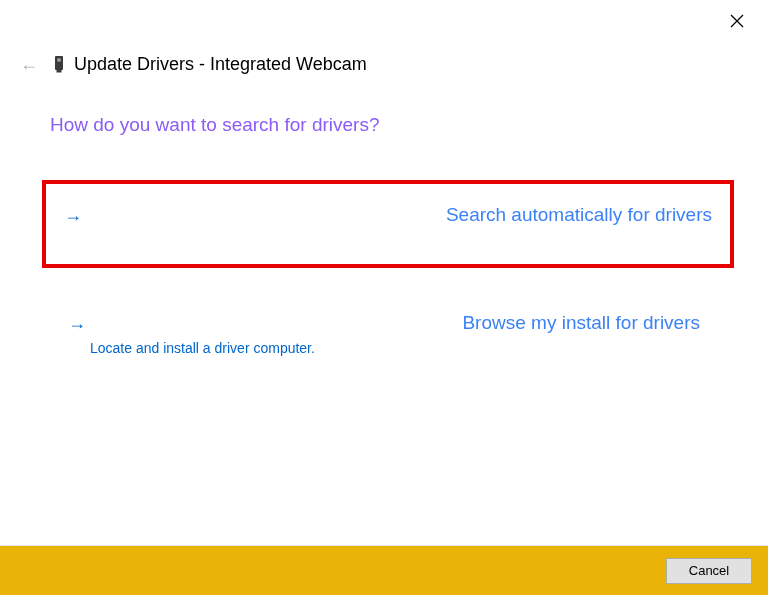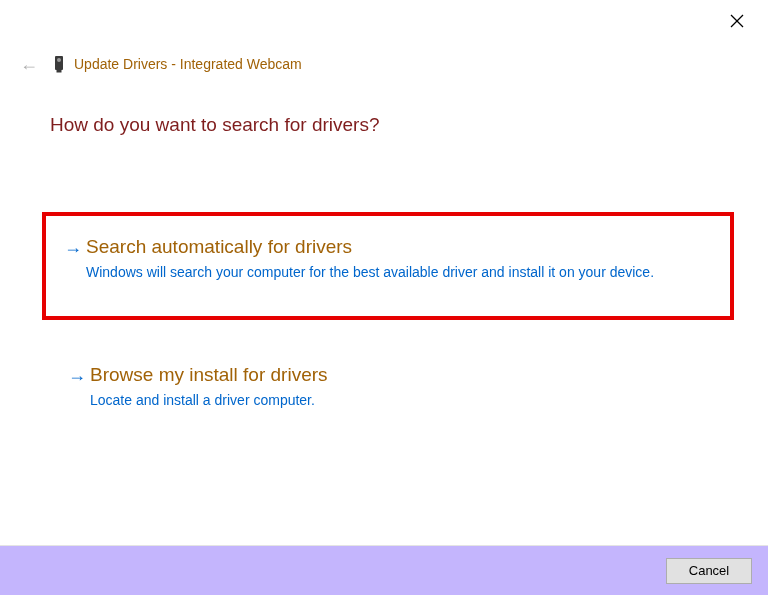--- a/index.html
+++ b/index.html
@@ -55,31 +55,31 @@
       margin-left: 14px;
       margin-right: 10px;
       display: inline-block;
     }
     .device-icon svg {
       width: 10px;
       height: 18px;
       display: block;
     }
     .breadcrumb {
-      font-size: 14px;
-      color: #a16207;
+      font-size: 18px;
+      color: #000000;
     }
     .content {
       padding: 38px 50px 0 50px;
     }
     .heading {
       font-size: 19px;
-      color: #7f1d1d;
+      color: #8b5cf6;
       font-weight: 400;
-      margin-bottom: 76px;
+      margin-bottom: 44px;
     }
     .option-list {
     }
     .option {
       display: flex;
       padding: 14px 18px 18px 18px;
       margin-bottom: 28px;
       cursor: pointer;
     }
     .option.highlighted {
@@ -94,37 +94,38 @@
       font-size: 18px;
       width: 22px;
       flex-shrink: 0;
       line-height: 26px;
     }
     .option-text {
       flex: 1;
     }
     .option-title {
       font-size: 19px;
-      color: #a16207;
+      color: #3b82f6;
       font-weight: 400;
       line-height: 26px;
       margin-bottom: 2px;
+      text-align: right;
     }
     .option-desc {
       font-size: 14px;
       color: #0066cc;
       line-height: 20px;
     }
     .footer {
       position: absolute;
       bottom: 0;
       left: 0;
       right: 0;
       height: 50px;
-      background: #c4b5fd;
+      background: #eab308;
       border-top: 1px solid #e4e4e4;
       display: flex;
       justify-content: flex-end;
       align-items: center;
       padding-right: 16px;
     }
     .btn {
       min-width: 86px;
       height: 26px;
       background: #e1e1e1;
@@ -163,21 +164,20 @@
 
 <div class="content">
   <div class="heading">How do you want to search for drivers?</div>
 
   <div class="option-list">
 
     <div class="option highlighted">
       <span class="option-arrow">→</span>
       <div class="option-text">
         <div class="option-title">Search automatically for drivers</div>
-        <div class="option-desc">Windows will search your computer for the best available driver and install it on your device.</div>
       </div>
     </div>
 
     <div class="option">
       <span class="option-arrow">→</span>
       <div class="option-text">
         <div class="option-title">Browse my install for drivers</div>
         <div class="option-desc">Locate and install a driver computer.</div>
       </div>
     </div>

